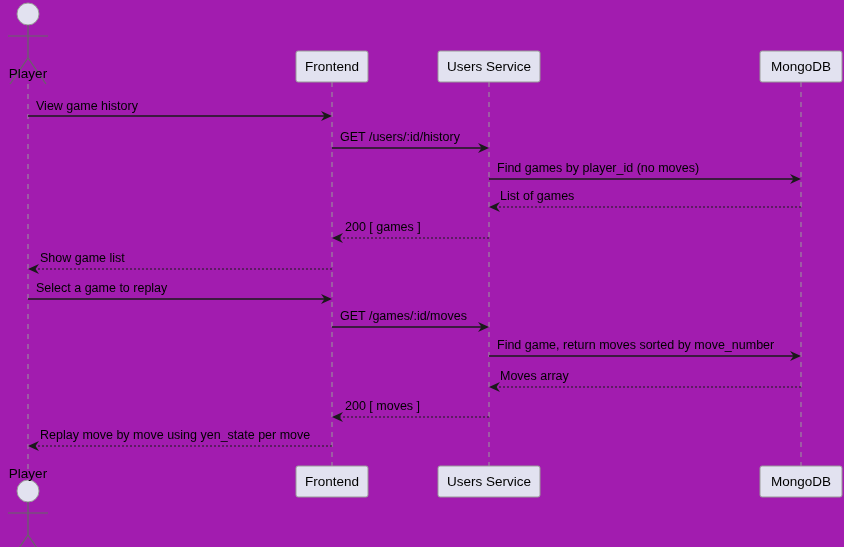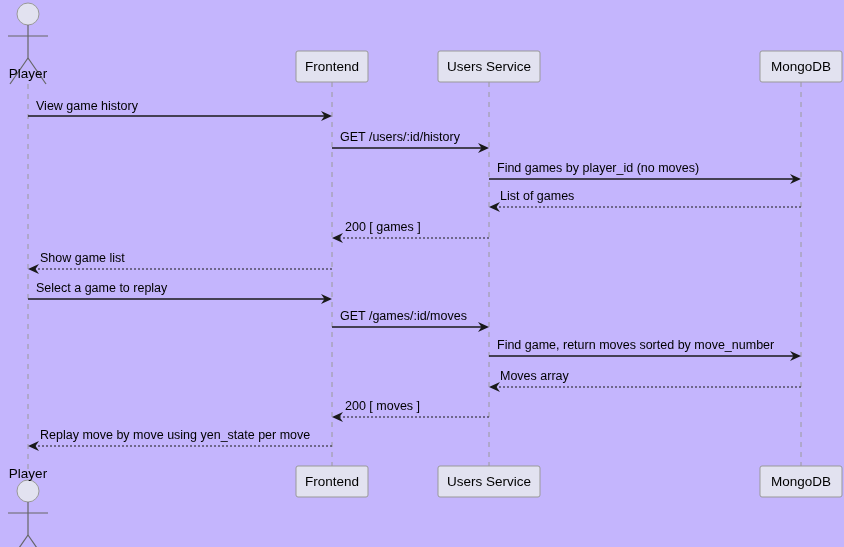--- a/index.html
+++ b/index.html
@@ -7,21 +7,21 @@
     padding: 0;
     background: #ffffff;
   }
   body {
     font-family: "Liberation Sans", sans-serif;
   }
   #diagram-root {
     position: relative;
     width: 844px;
     height: 547px;
-    background: #c4b5fd;
+    background: #a21caf;
     overflow: hidden;
   }
   svg#seq-svg {
     position: absolute;
     top: 0;
     left: 0;
     width: 844px;
     height: 547px;
   }
   .participant-box {

